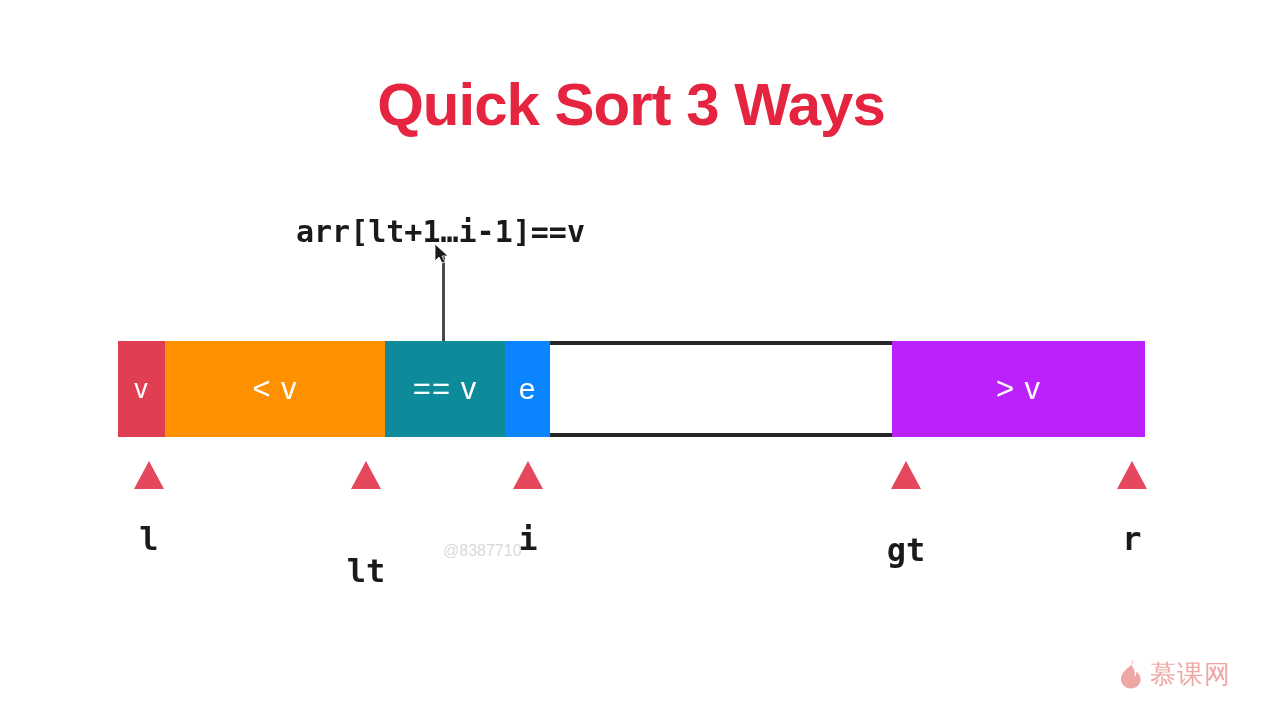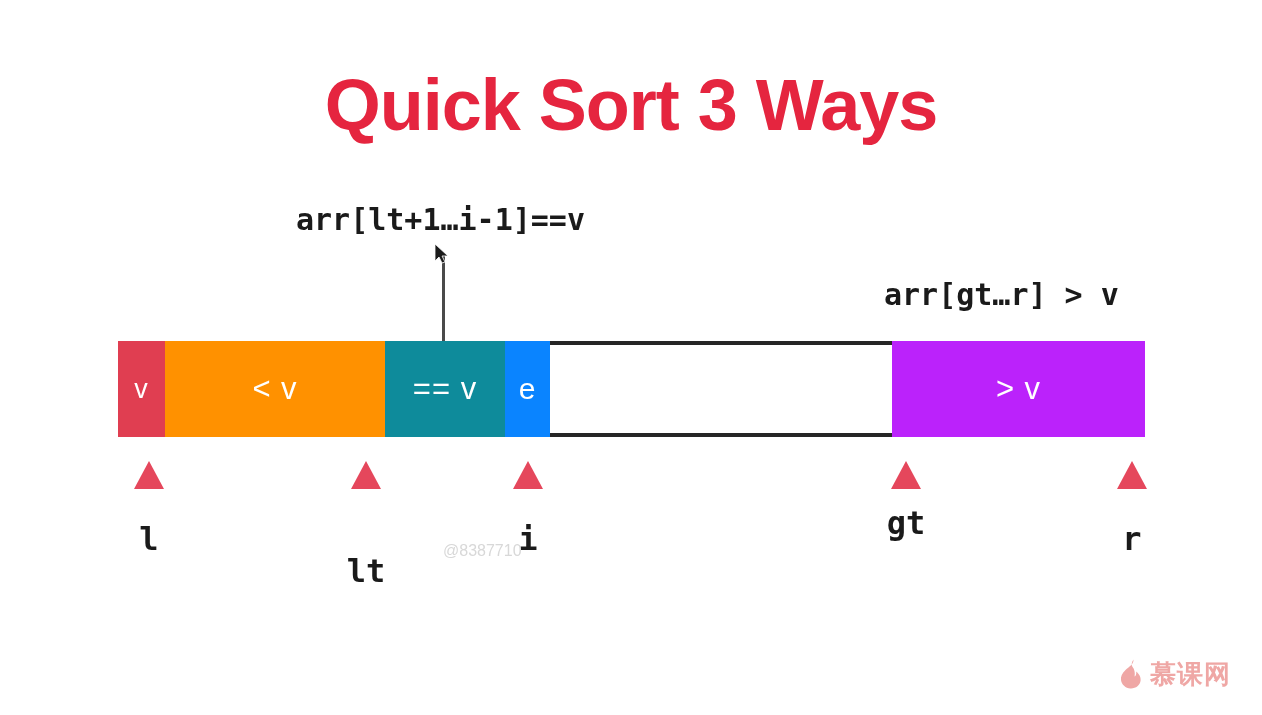--- a/index.html
+++ b/index.html
@@ -23,35 +23,36 @@
   }
 
   
   .title {
     position: absolute;
     left: 0;
     top: 62px;
     width: 1262px;
     text-align: center;
     font-family: "Liberation Sans", sans-serif;
-    font-size: 72px;
+    font-size: 60px;
     font-weight: 700;
     letter-spacing: -1px;
     color: #E5253F;
     line-height: 86px;
     white-space: nowrap;
   }
 
   
   .mono-label {
     position: absolute;
     font-family: "DejaVu Sans Mono", "Liberation Mono", monospace;
     font-weight: 700;
     color: #1a1a1a;
     white-space: nowrap;
+    margin-top: 12px;
   }
   #label-middle {
     left: 296px;
     top: 200px;
     font-size: 30px;
     line-height: 40px;
   }
   #label-left {
     left: 146px;
     top: 275px;
@@ -155,36 +156,35 @@
     left: 1118px;
     top: 659px;
     display: flex;
     align-items: center;
     gap: 6px;
   }
   #brand-flame { width: 26px; height: 30px; display: block; }
   #brand-text {
     font-family: "DejaVu Sans", sans-serif;
     font-size: 26px;
-    font-weight: 700;
+    font-weight: 400;
     color: #EFA7A5;
     letter-spacing: 1px;
     line-height: 30px;
     white-space: nowrap;
   }
 </style>
 </head>
 <body>
 
 <div id="stage">
 
   <div class="title">Quick Sort 3 Ways</div>
 
   <div class="mono-label" id="label-middle">arr[lt+1…i-1]==v</div>
-  <div class="mono-label" id="label-right">arr[gt…r] &gt; v</div>
 
   <div id="pointer-line"></div>
 
   <svg id="cursor-arrow" viewBox="0 0 16 20">
     <polygon points="1,0 1,17 5,13 8,19 11,18 8,12 14,12" fill="#1a1a1a" stroke="#ffffff" stroke-width="0.8"></polygon>
   </svg>
 
   <div id="bar">
     <div class="seg" id="seg-v">v</div>
     <div class="seg" id="seg-lt">&lt; v</div>
@@ -196,21 +196,21 @@
 
   <div class="tri" style="left:134px; top:461px;"></div>
   <div class="tri" style="left:351px; top:461px;"></div>
   <div class="tri" style="left:513px; top:461px;"></div>
   <div class="tri" style="left:891px; top:461px;"></div>
   <div class="tri" style="left:1117px; top:461px;"></div>
 
   <div class="ptr-name" style="left:149px;  top:520px;">l</div>
   <div class="ptr-name" style="left:366px;  top:520px;margin-top:32px;">lt</div>
   <div class="ptr-name" style="left:528px;  top:520px;">i</div>
-  <div class="ptr-name" style="left:906px;  top:504px;">gt</div>
+  <div class="ptr-name" style="left:906px;  top:531px;">gt</div>
   <div class="ptr-name" style="left:1132px; top:520px;">r</div>
 
   <div id="watermark">@8387710</div>
 
   <div id="brand">
     <svg id="brand-flame" viewBox="0 0 26 30">
       <path d="M15.5 0.5 C15.5 6 11 7.5 7.5 11 C4 14.5 2.5 17.5 3 21 C3.6 25.6 7.6 29.2 12.4 29.5 C17.6 29.8 22 26.4 22.6 21.6 C23.1 17.4 20.6 14.6 18.2 12.4 C18.6 15 17.8 16.8 16.6 17.6 C17.2 14 16.6 10.4 14.4 7.8 C13.2 6.2 13.6 2.8 15.5 0.5 Z" fill="#EFA7A5"></path>
     </svg>
     <span id="brand-text">慕课网</span>
   </div>

